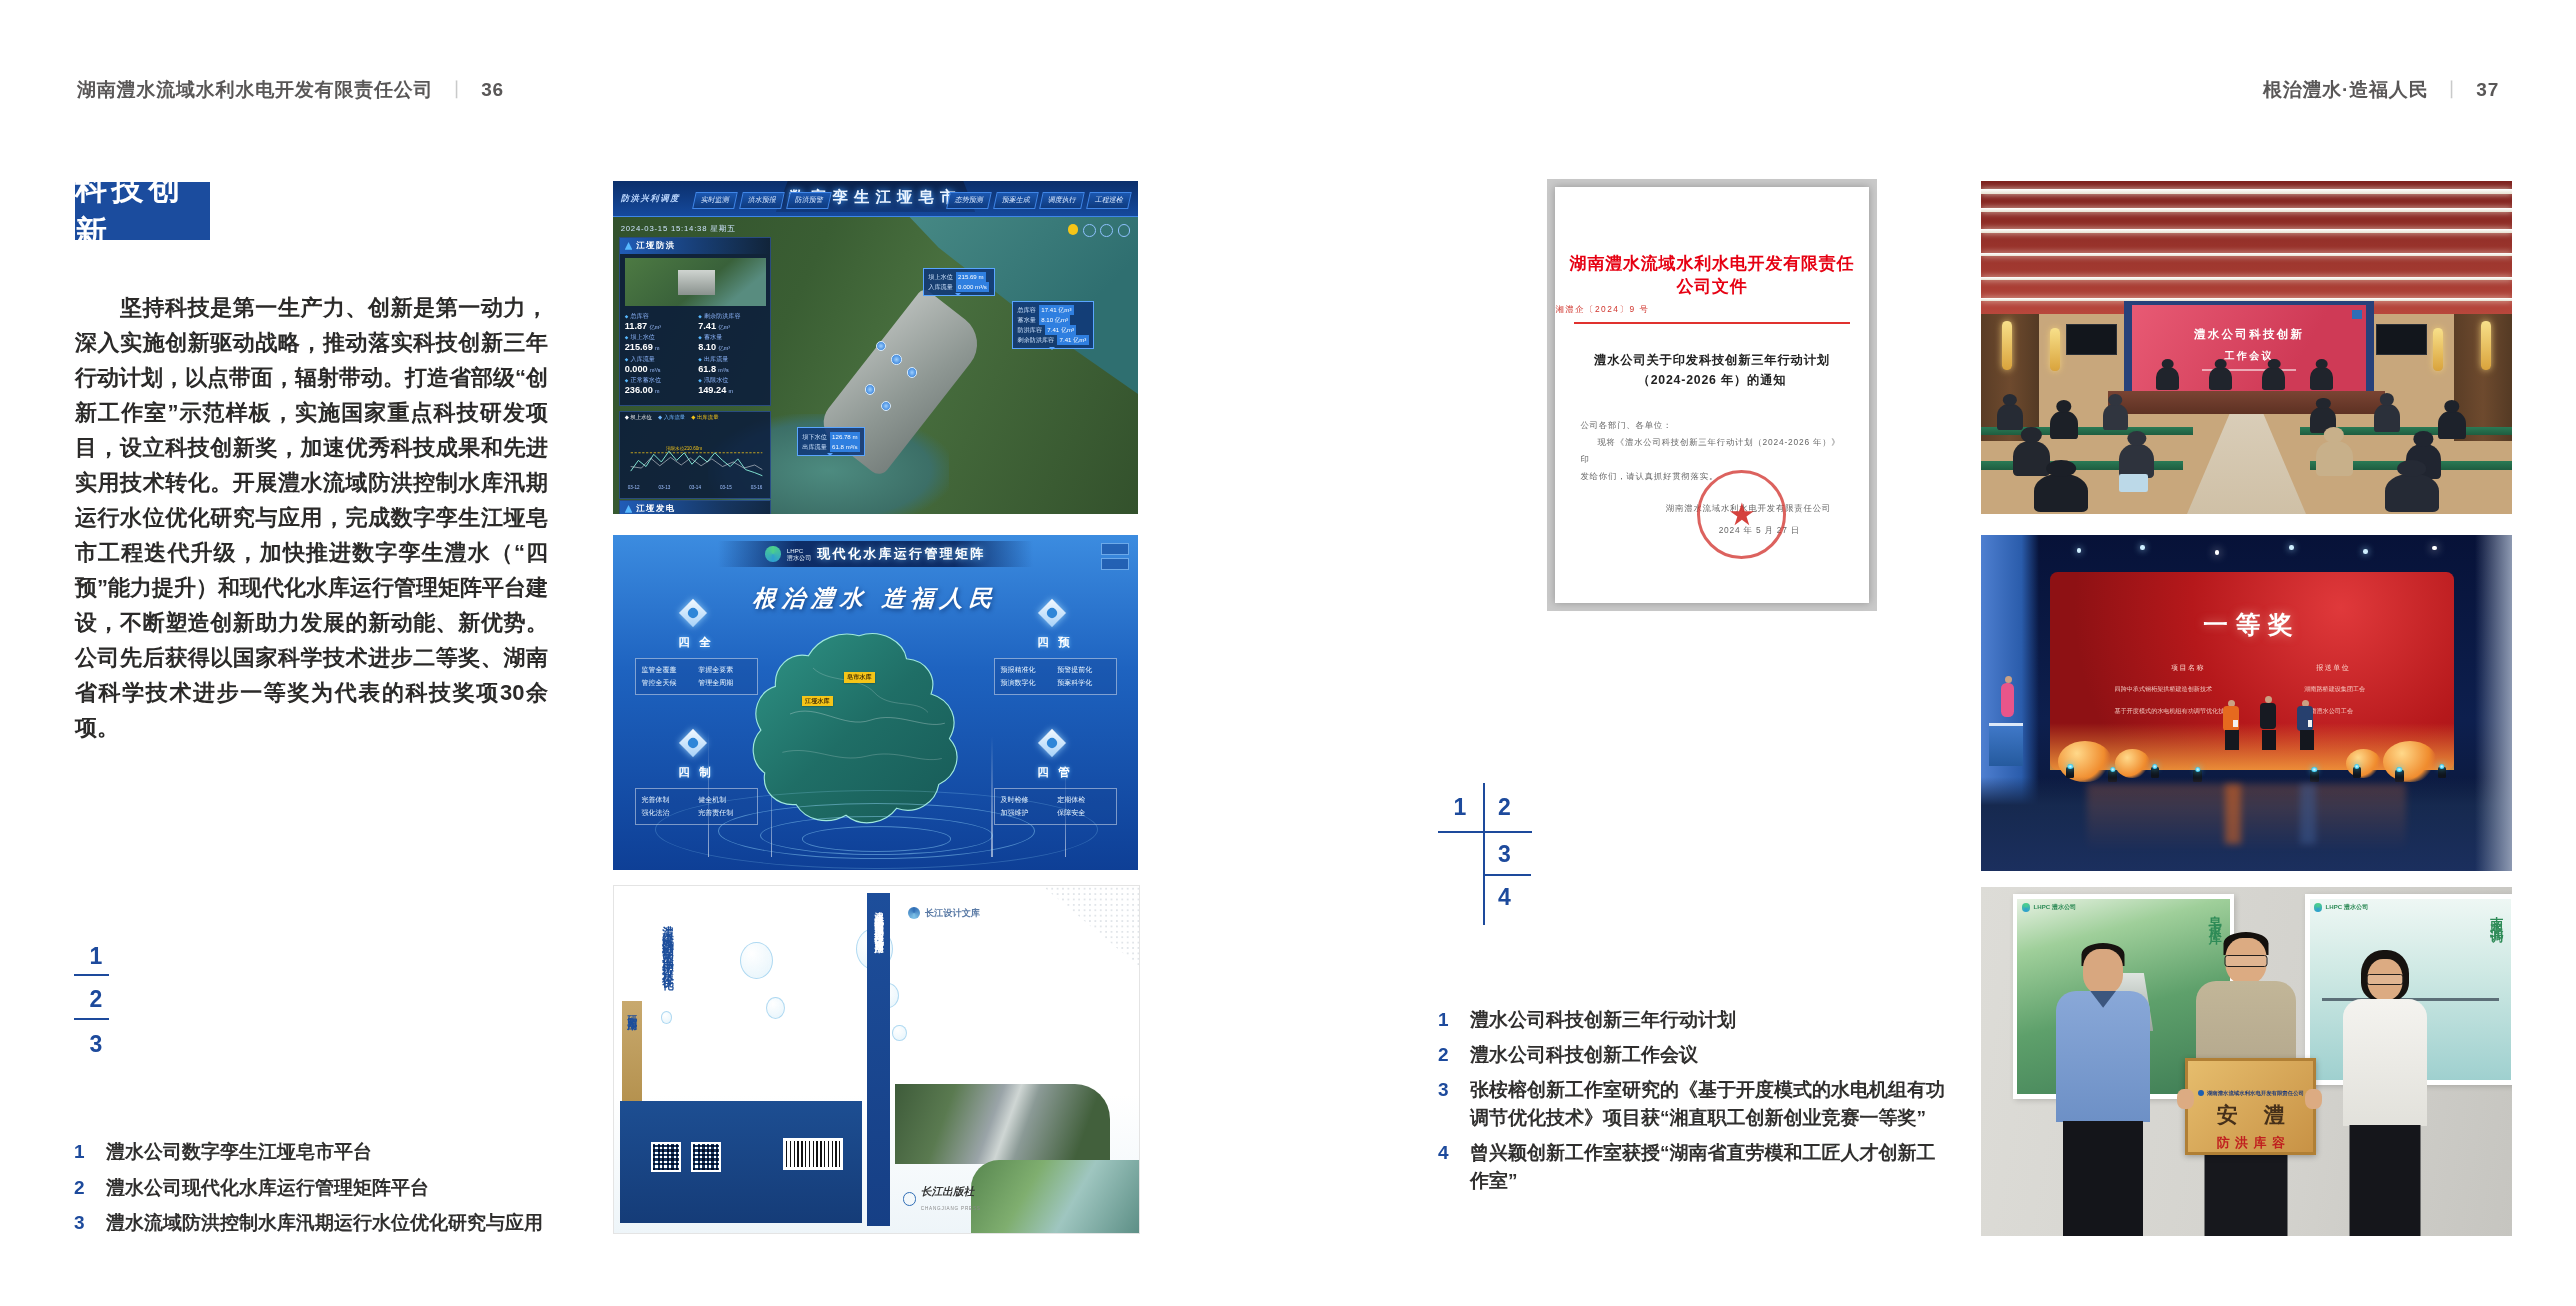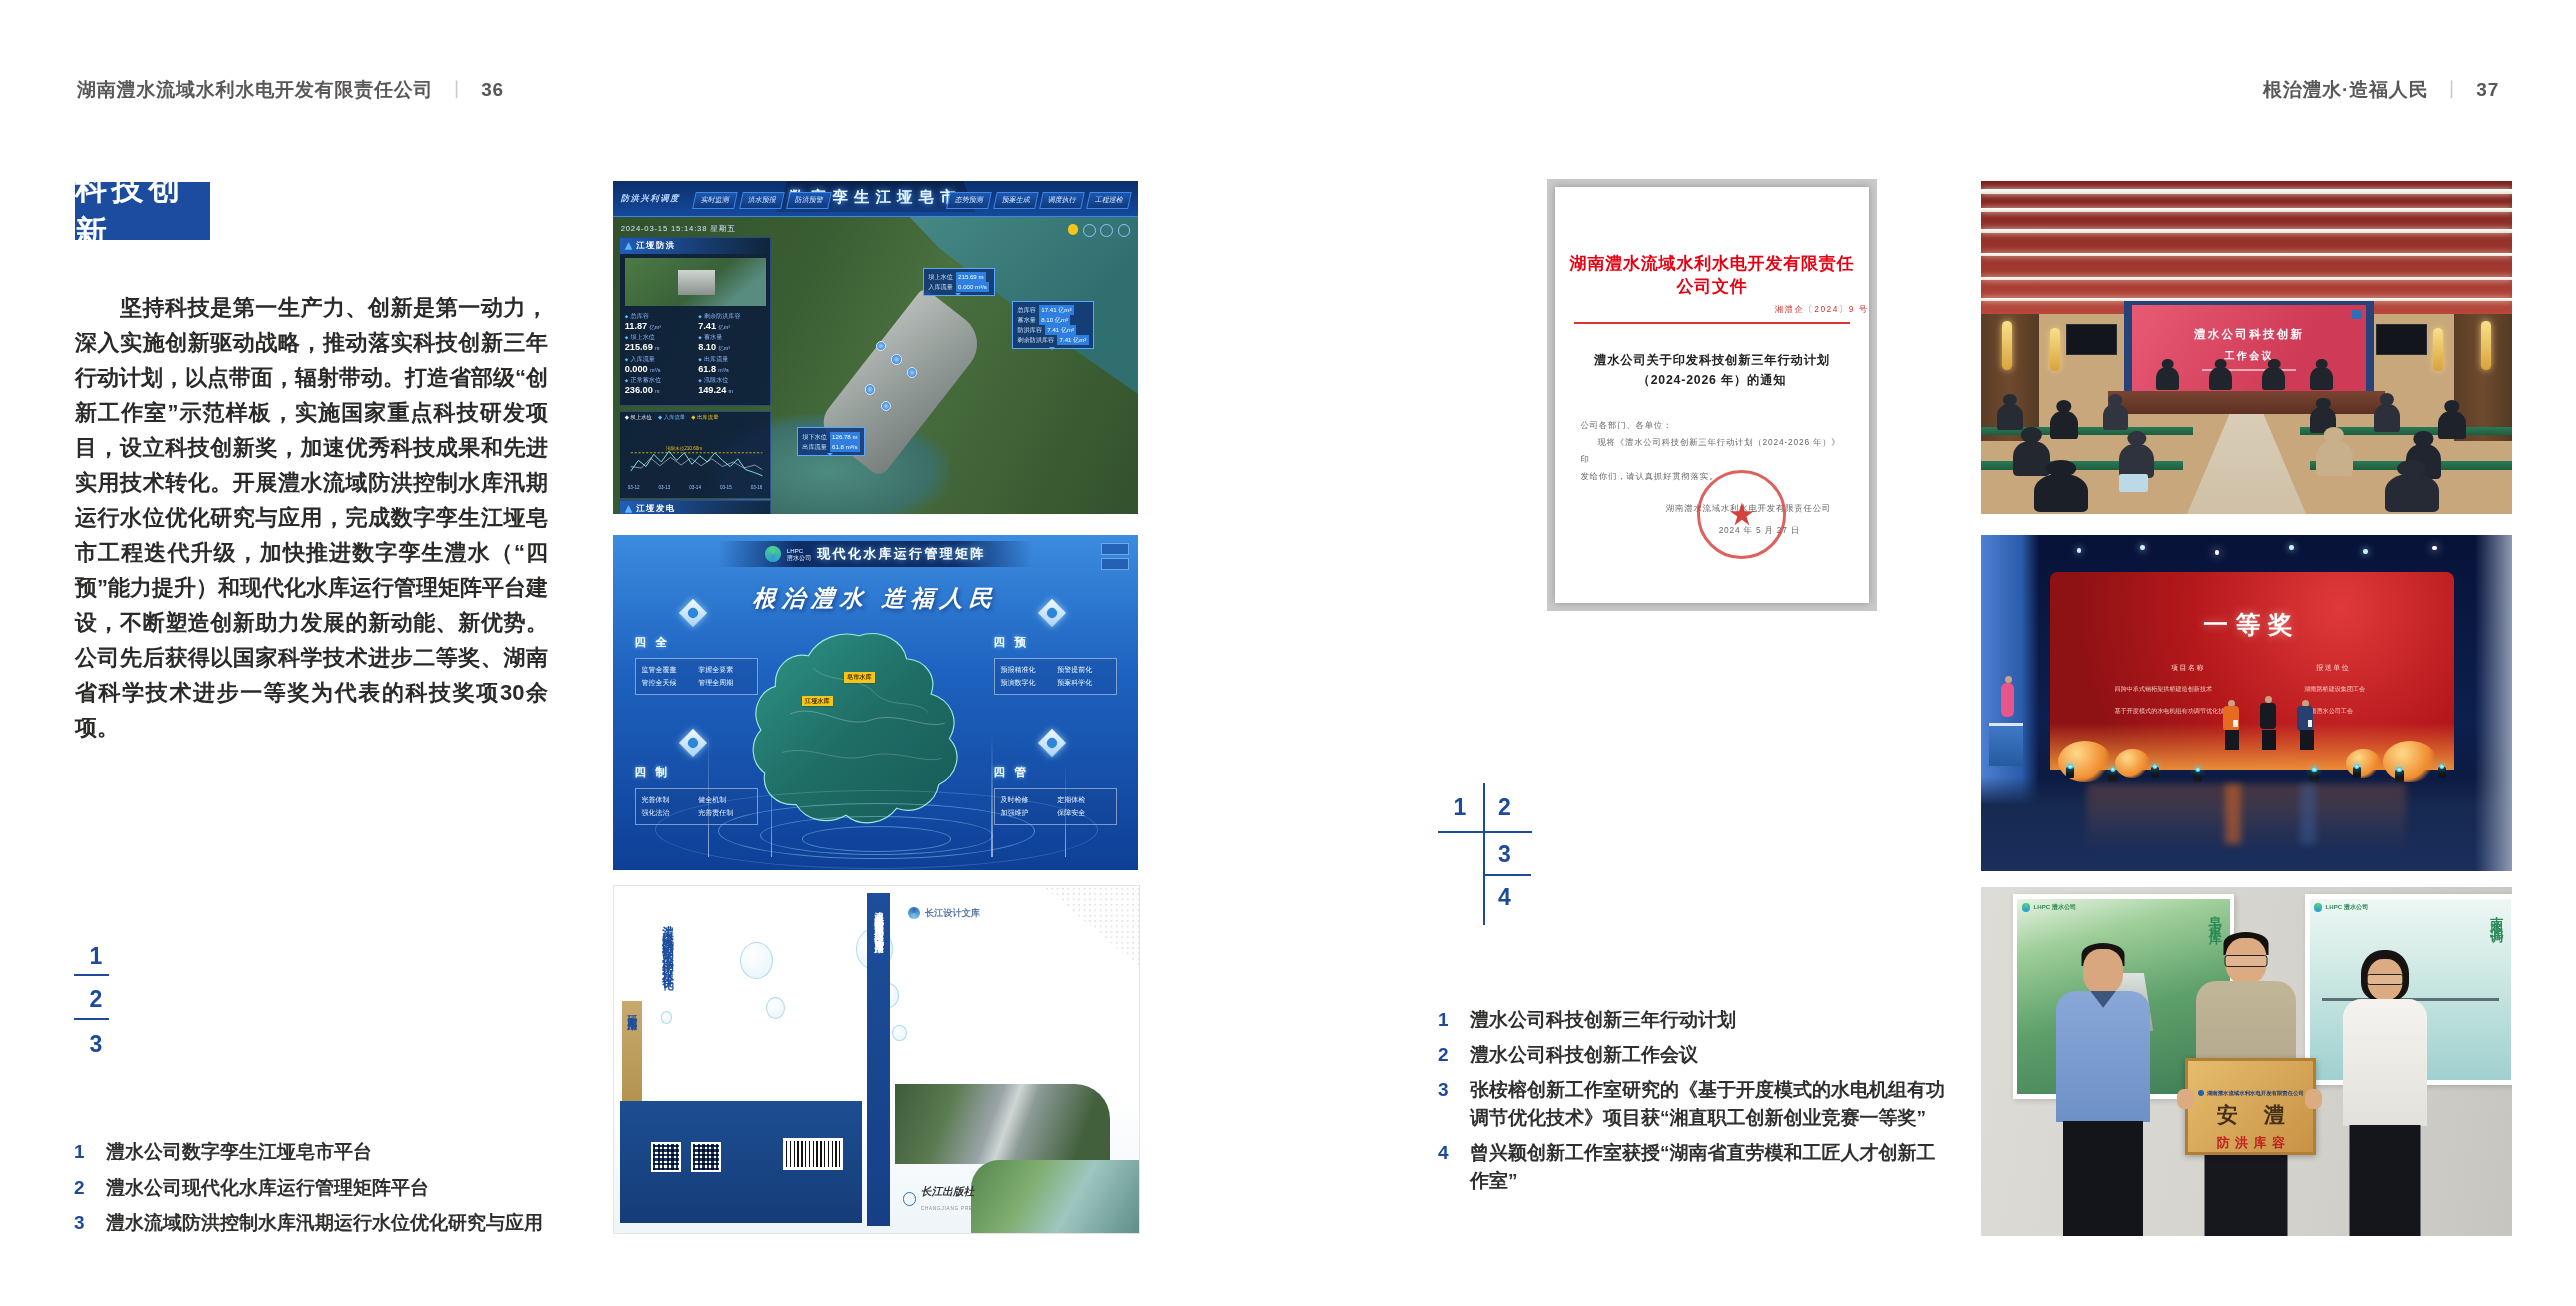--- a/index.html
+++ b/index.html
@@ -56,21 +56,21 @@
   
   .f2{background:linear-gradient(180deg,#3c8ce0 0%,#1e63c0 40%,#0e3f96 100%);}
   .f2-plate{background:linear-gradient(90deg,rgba(10,40,100,0),rgba(9,35,90,.9) 25%,rgba(9,35,90,.9) 75%,rgba(10,40,100,0));
             display:flex;align-items:center;justify-content:center;gap:6.1px;}
   .f2-logo{width:15.4px;height:15.4px;border-radius:50%;background:conic-gradient(#4dd08a,#2e9fd0,#4dd08a);}
   .f2-brand{color:#eaf6ff;font-size:6.1px;line-height:7px;text-align:left;}
   .f2-title{color:#ffffff;font-size:13px;font-weight:700;letter-spacing:2.3px;text-shadow:0 0 6.1px rgba(120,200,255,.8);}
   .f2-slogan{color:#fff;font-size:23px;font-weight:700;font-style:italic;letter-spacing:6.1px;transform:skewX(-4deg);
              text-shadow:1.5px 2.3px 4.6px rgba(0,30,80,.55);white-space:nowrap;}
   .f2-chip{background:rgba(20,70,150,.55);border:0.8px solid rgba(140,200,255,.7);width:26px;height:10px;}
-  .f2-ct{color:#fff;font-size:11.5px;font-weight:700;letter-spacing:3.1px;text-shadow:0 0 4.6px rgba(120,200,255,.9);text-align:left;}
+  .f2-ct{color:#fff;font-size:11.5px;font-weight:700;letter-spacing:3.1px;text-shadow:0 0 4.6px rgba(120,200,255,.9);text-align:center;}
   .f2-box{background:rgba(20,70,150,.35);border:0.8px solid rgba(255,255,255,.45);display:grid;
           grid-template-columns:1fr 1fr;gap:3.1px 4.6px;padding:6.1px 6.1px;}
   .f2-box span{color:#eaf6ff;font-size:7px;white-space:nowrap;}
   .f2-ico{width:20px;height:20px;transform:rotate(45deg);background:linear-gradient(135deg,#f2f9ff,#a8d2f8);
           box-shadow:0 0 7.7px rgba(160,220,255,.8);}
   .f2-ico i{position:absolute;left:5.4px;top:5.4px;width:9.2px;height:9.2px;border-radius:50%;background:#2e86d8;}
   .f2-lab{background:#f5c518;color:#4a3505;font-size:6.1px;font-weight:700;padding:0.8px 3.1px;white-space:nowrap;box-shadow:0 0.8px 1.5px rgba(0,0,0,.4);}
   .f2-ring{border:0.8px solid rgba(150,220,255,.45);border-radius:50%;}
   .f2-pillar{width:1.5px;background:linear-gradient(180deg,rgba(255,255,255,.0),rgba(255,255,255,.55));}
   
@@ -146,21 +146,21 @@
   .plaque{background:linear-gradient(135deg,#e6bd6d,#c89245);border:3.8px solid #b07f35;box-shadow:0 2.3px 6.1px rgba(0,0,0,.3);
           display:flex;flex-direction:column;align-items:center;justify-content:center;gap:4.6px;}
   .plaque .o{display:flex;align-items:center;gap:3.1px;font-size:5.4px;color:#1d3a7a;font-weight:700;}
   .plaque .o i{width:6.1px;height:6.1px;border-radius:50%;background:#1d5fb0;}
   .plaque .m{font-family:"Liberation Serif","DejaVu Serif",serif;font-size:21px;font-weight:700;color:#46301a;letter-spacing:26px;padding-left:26px;}
   .plaque .s{font-size:13px;font-weight:700;color:#c01f1f;letter-spacing:5.4px;padding-left:5.4px;}
   
   .doc-mat{background:#c9c9c9;}
   .doc{background:#fff;box-shadow:0 0 7.7px rgba(0,0,0,.25);}
   .doc-h{color:#e60012;font-size:17px;font-weight:700;text-align:center;letter-spacing:0.8px;}
-  .doc-no{color:#d0342c;font-size:8.4px;text-align:right;letter-spacing:1.5px;}
+  .doc-no{color:#d0342c;font-size:8.4px;text-align:left;letter-spacing:1.5px;}
   .doc-rule{background:#e0312e;height:1.5px;}
   .doc-t{color:#222;font-size:12.3px;font-weight:700;text-align:center;letter-spacing:0.8px;line-height:20px;}
   .doc-b{color:#666;font-size:8.4px;letter-spacing:0.8px;line-height:17px;}
   .seal{border:3.1px solid rgba(208,45,40,.75);border-radius:50%;display:flex;align-items:center;justify-content:center;}
   .seal span{color:rgba(208,45,40,.9);font-size:31px;}
   
   .lat{background:#1d4a9c;}
 </style>
 </head>
 <body>

